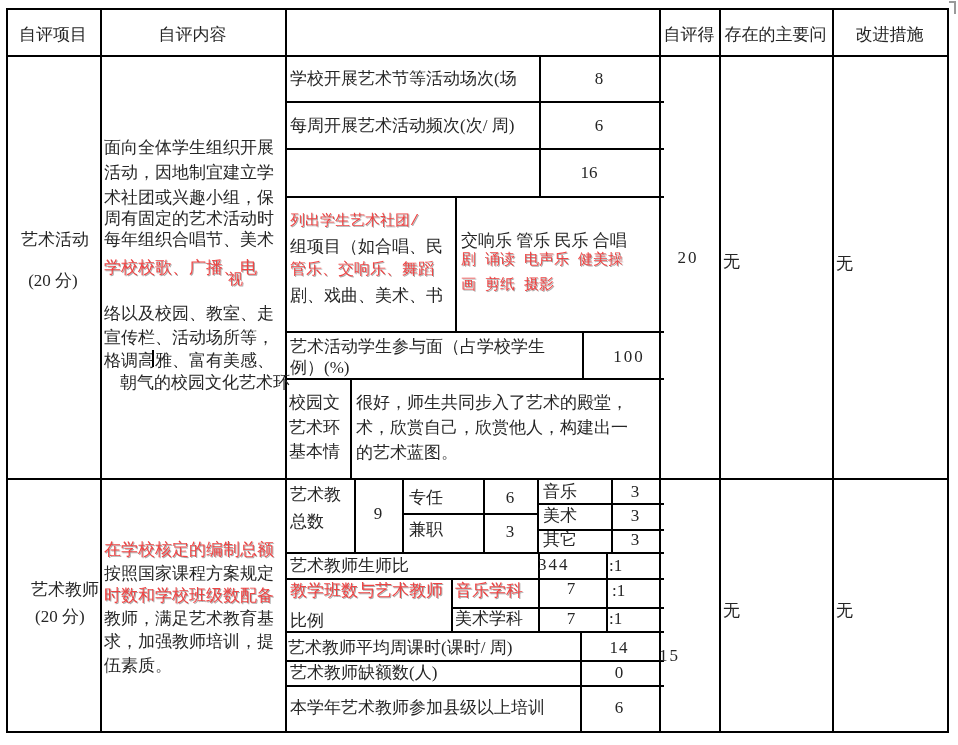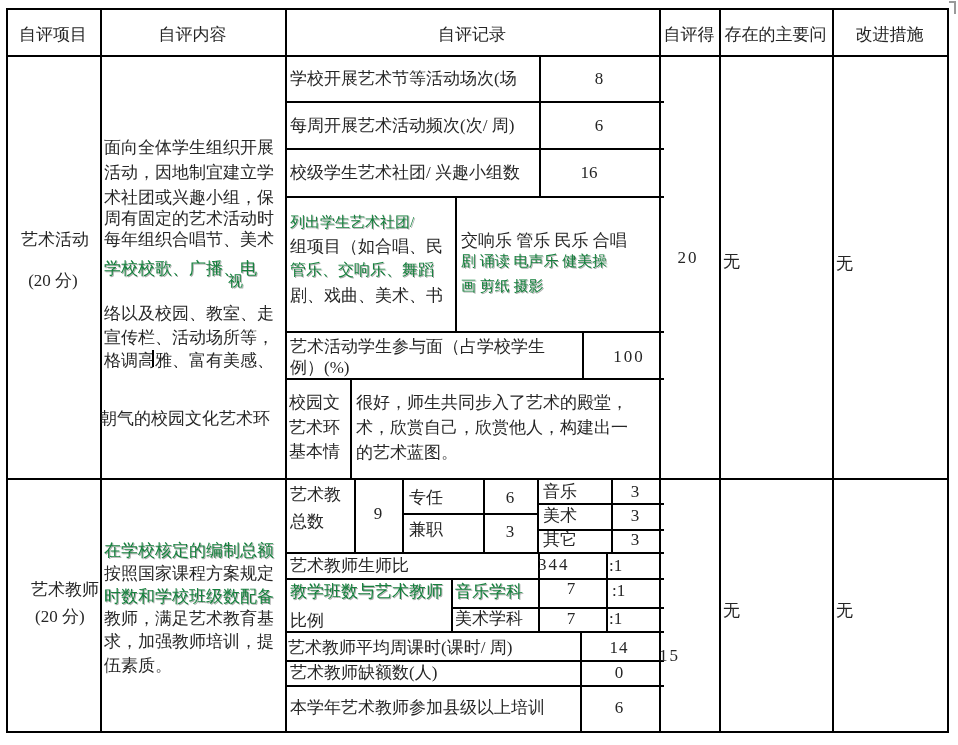--- a/index.html
+++ b/index.html
@@ -8,21 +8,21 @@
     font-family:"Liberation Serif","DejaVu Serif",serif;
     color:#262626;overflow:hidden;
   }
   .hl,.vl{position:absolute;background:#000;}
   .hl{height:2px;}
   .vl{width:2px;}
   .t{position:absolute;font-size:17px;line-height:1.25;white-space:nowrap;}
   .c{text-align:center;white-space:nowrap;}
   .r{}
   .small{font-size:15px;}
-  .smudged{filter:blur(0.45px);text-shadow:1px 0.5px 0 rgba(45,45,45,0.4);color:#15803d;}
+  .smudged{filter:blur(0.45px);text-shadow:1px 0.5px 0 rgba(45,45,45,0.4);color:#ef4444;font-family:Liberation Mono, monospace;}
   .cursor{position:absolute;width:2px;height:17px;background:#000;}
   .artifact{position:absolute;background:#9a9a9a;}
 </style>
 </head>
 <body>
 
 <div class="page">
 
   <div class="hl" style="left:6px;top:8px;width:943px;"></div>
   <div class="hl" style="left:6px;top:55px;width:943px;"></div>
@@ -64,46 +64,44 @@
   <div class="hl" style="left:451px;top:607px;width:213px;"></div>
   <div class="hl" style="left:285px;top:631px;width:379px;"></div>
   <div class="hl" style="left:285px;top:660px;width:379px;"></div>
   <div class="hl" style="left:285px;top:685px;width:379px;"></div>
 
   <div class="artifact" style="left:949px;top:1px;width:7px;height:2px;"></div>
   <div class="artifact" style="left:954px;top:1px;width:2px;height:13px;"></div>
 
   <div class="t c" style="left:6px;top:24px;width:94px;">自评项目</div>
   <div class="t c" style="left:100px;top:24px;width:185px;">自评内容</div>
-  <div class="t c" style="left:285px;top:24px;width:374px;">自评记录</div>
   <div class="t c" style="left:659px;top:24px;width:60px;">自评得</div>
   <div class="t c" style="left:719px;top:24px;width:113px;">存在的主要问</div>
   <div class="t c" style="left:832px;top:24px;width:115px;">改进措施</div>
 
   <div class="t c" style="left:6px;top:229px;width:98px;">艺术活动</div>
   <div class="t c" style="left:6px;top:270px;width:94px;">(20 分)</div>
 
   <div class="t" style="left:104px;top:137px;">面向全体学生组织开展</div>
   <div class="t" style="left:104px;top:162px;">活动，因地制宜建立学</div>
   <div class="t" style="left:104px;top:187px;">术社团或兴趣小组，保</div>
   <div class="t" style="left:104px;top:208px;">周有固定的艺术活动时</div>
   <div class="t" style="left:104px;top:229px;">每年组织合唱节、美术</div>
   <div class="t smudged" style="left:104px;top:258px;">学校校歌、广播、电</div>
   <div class="t smudged small" style="left:228px;top:272px;">视</div>
   <div class="t" style="left:104px;top:303px;">络以及校园、教室、走</div>
   <div class="t" style="left:104px;top:327px;">宣传栏、活动场所等，</div>
   <div class="t" style="left:104px;top:350px;">格调高雅、富有美感、</div>
   <div class="cursor" style="left:152px;top:350px;"></div>
-  <div class="t" style="left:100px;top:372px;margin-top:36px;">朝气的校园文化艺术环</div>
+  <div class="t" style="left:120px;top:372px;">朝气的校园文化艺术环</div>
 
   <div class="t" style="left:290px;top:68px;">学校开展艺术节等活动场次(场</div>
   <div class="t c" style="left:539px;top:68px;width:120px;">8</div>
   <div class="t" style="left:290px;top:115px;">每周开展艺术活动频次(次/ 周)</div>
   <div class="t c" style="left:539px;top:115px;width:120px;">6</div>
-  <div class="t" style="left:290px;top:162px;">校级学生艺术社团/ 兴趣小组数</div>
   <div class="t c" style="left:539px;top:162px;width:100px;">16</div>
 
   <div class="t smudged small" style="left:290px;top:213px;">列出学生艺术社团/</div>
   <div class="t" style="left:290px;top:236px;">组项目（如合唱、民</div>
   <div class="t smudged" style="left:290px;top:260px;font-size:16px;">管乐、交响乐、舞蹈</div>
   <div class="t" style="left:290px;top:285px;">剧、戏曲、美术、书</div>
   <div class="t" style="left:461px;top:230px;">交响乐 管乐 民乐 合唱</div>
   <div class="t smudged small" style="left:461px;top:252px;">剧 诵读 电声乐 健美操</div>
   <div class="t smudged small" style="left:461px;top:277px;">画 剪纸 摄影</div>
 

